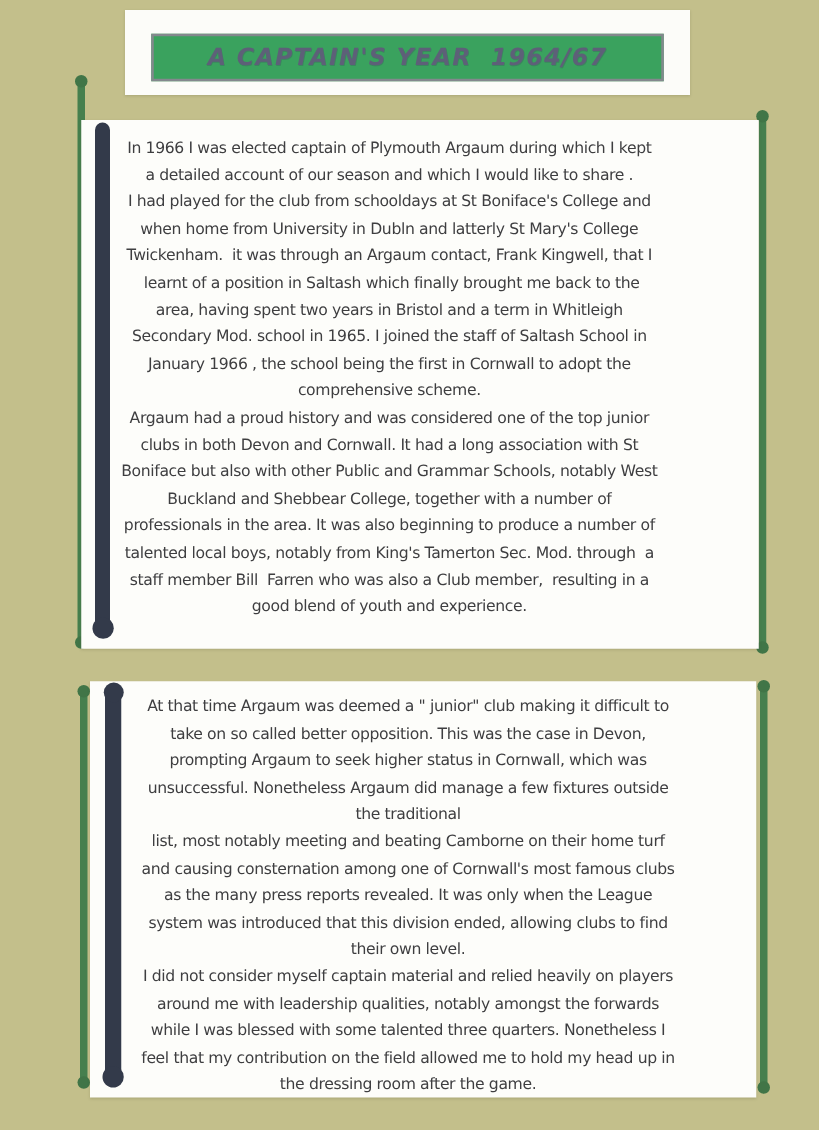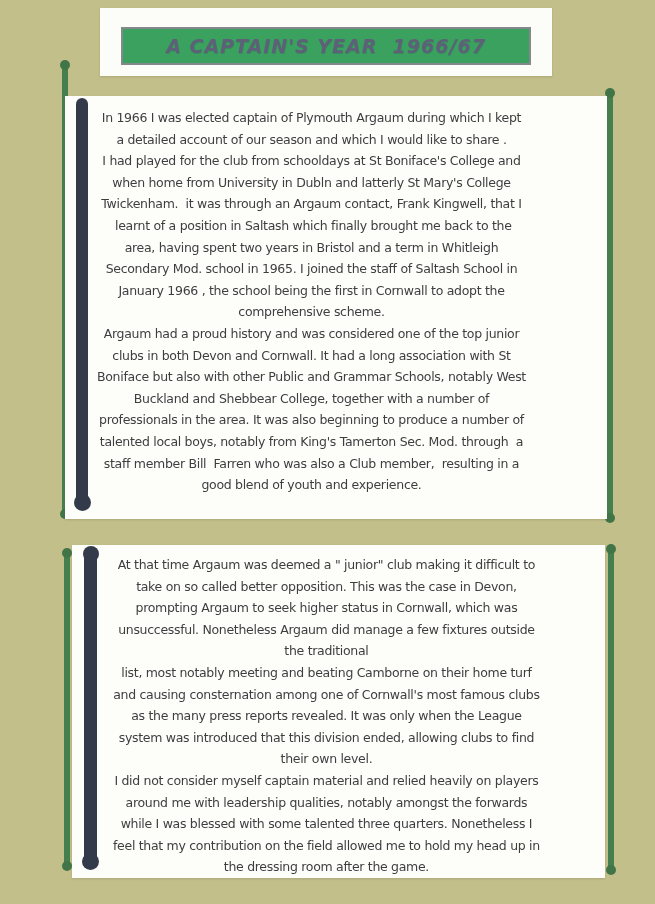--- a/index.html
+++ b/index.html
@@ -112,21 +112,21 @@
   .gl-left-1  { left: 62px;  top: 64px;  height: 452px; }
   .gl-right-1 { left: 607px; top: 92px;  height: 428px; }
   .gl-left-2  { left: 64px;  top: 552px; height: 316px; }
   .gl-right-2 { left: 608px; top: 548px; height: 324px; }
 </style>
 </head>
 <body>
 
 <div class="title-paper">
   <div class="title-banner">
-    <span class="title-text">A CAPTAIN'S YEAR  1966/67</span>
+    <span class="title-text">A CAPTAIN'S YEAR  1964/67</span>
   </div>
 </div>
 
 <div class="green-line gl-left-1"></div>
 <div class="green-line gl-right-1"></div>
 
 <div class="text-block block-first">
   <div class="navy-bar bar-first"></div>
   <div class="paragraph para-first">In 1966 I was elected captain of Plymouth Argaum during which I kept
 a detailed account of our season and which I would like to share .

